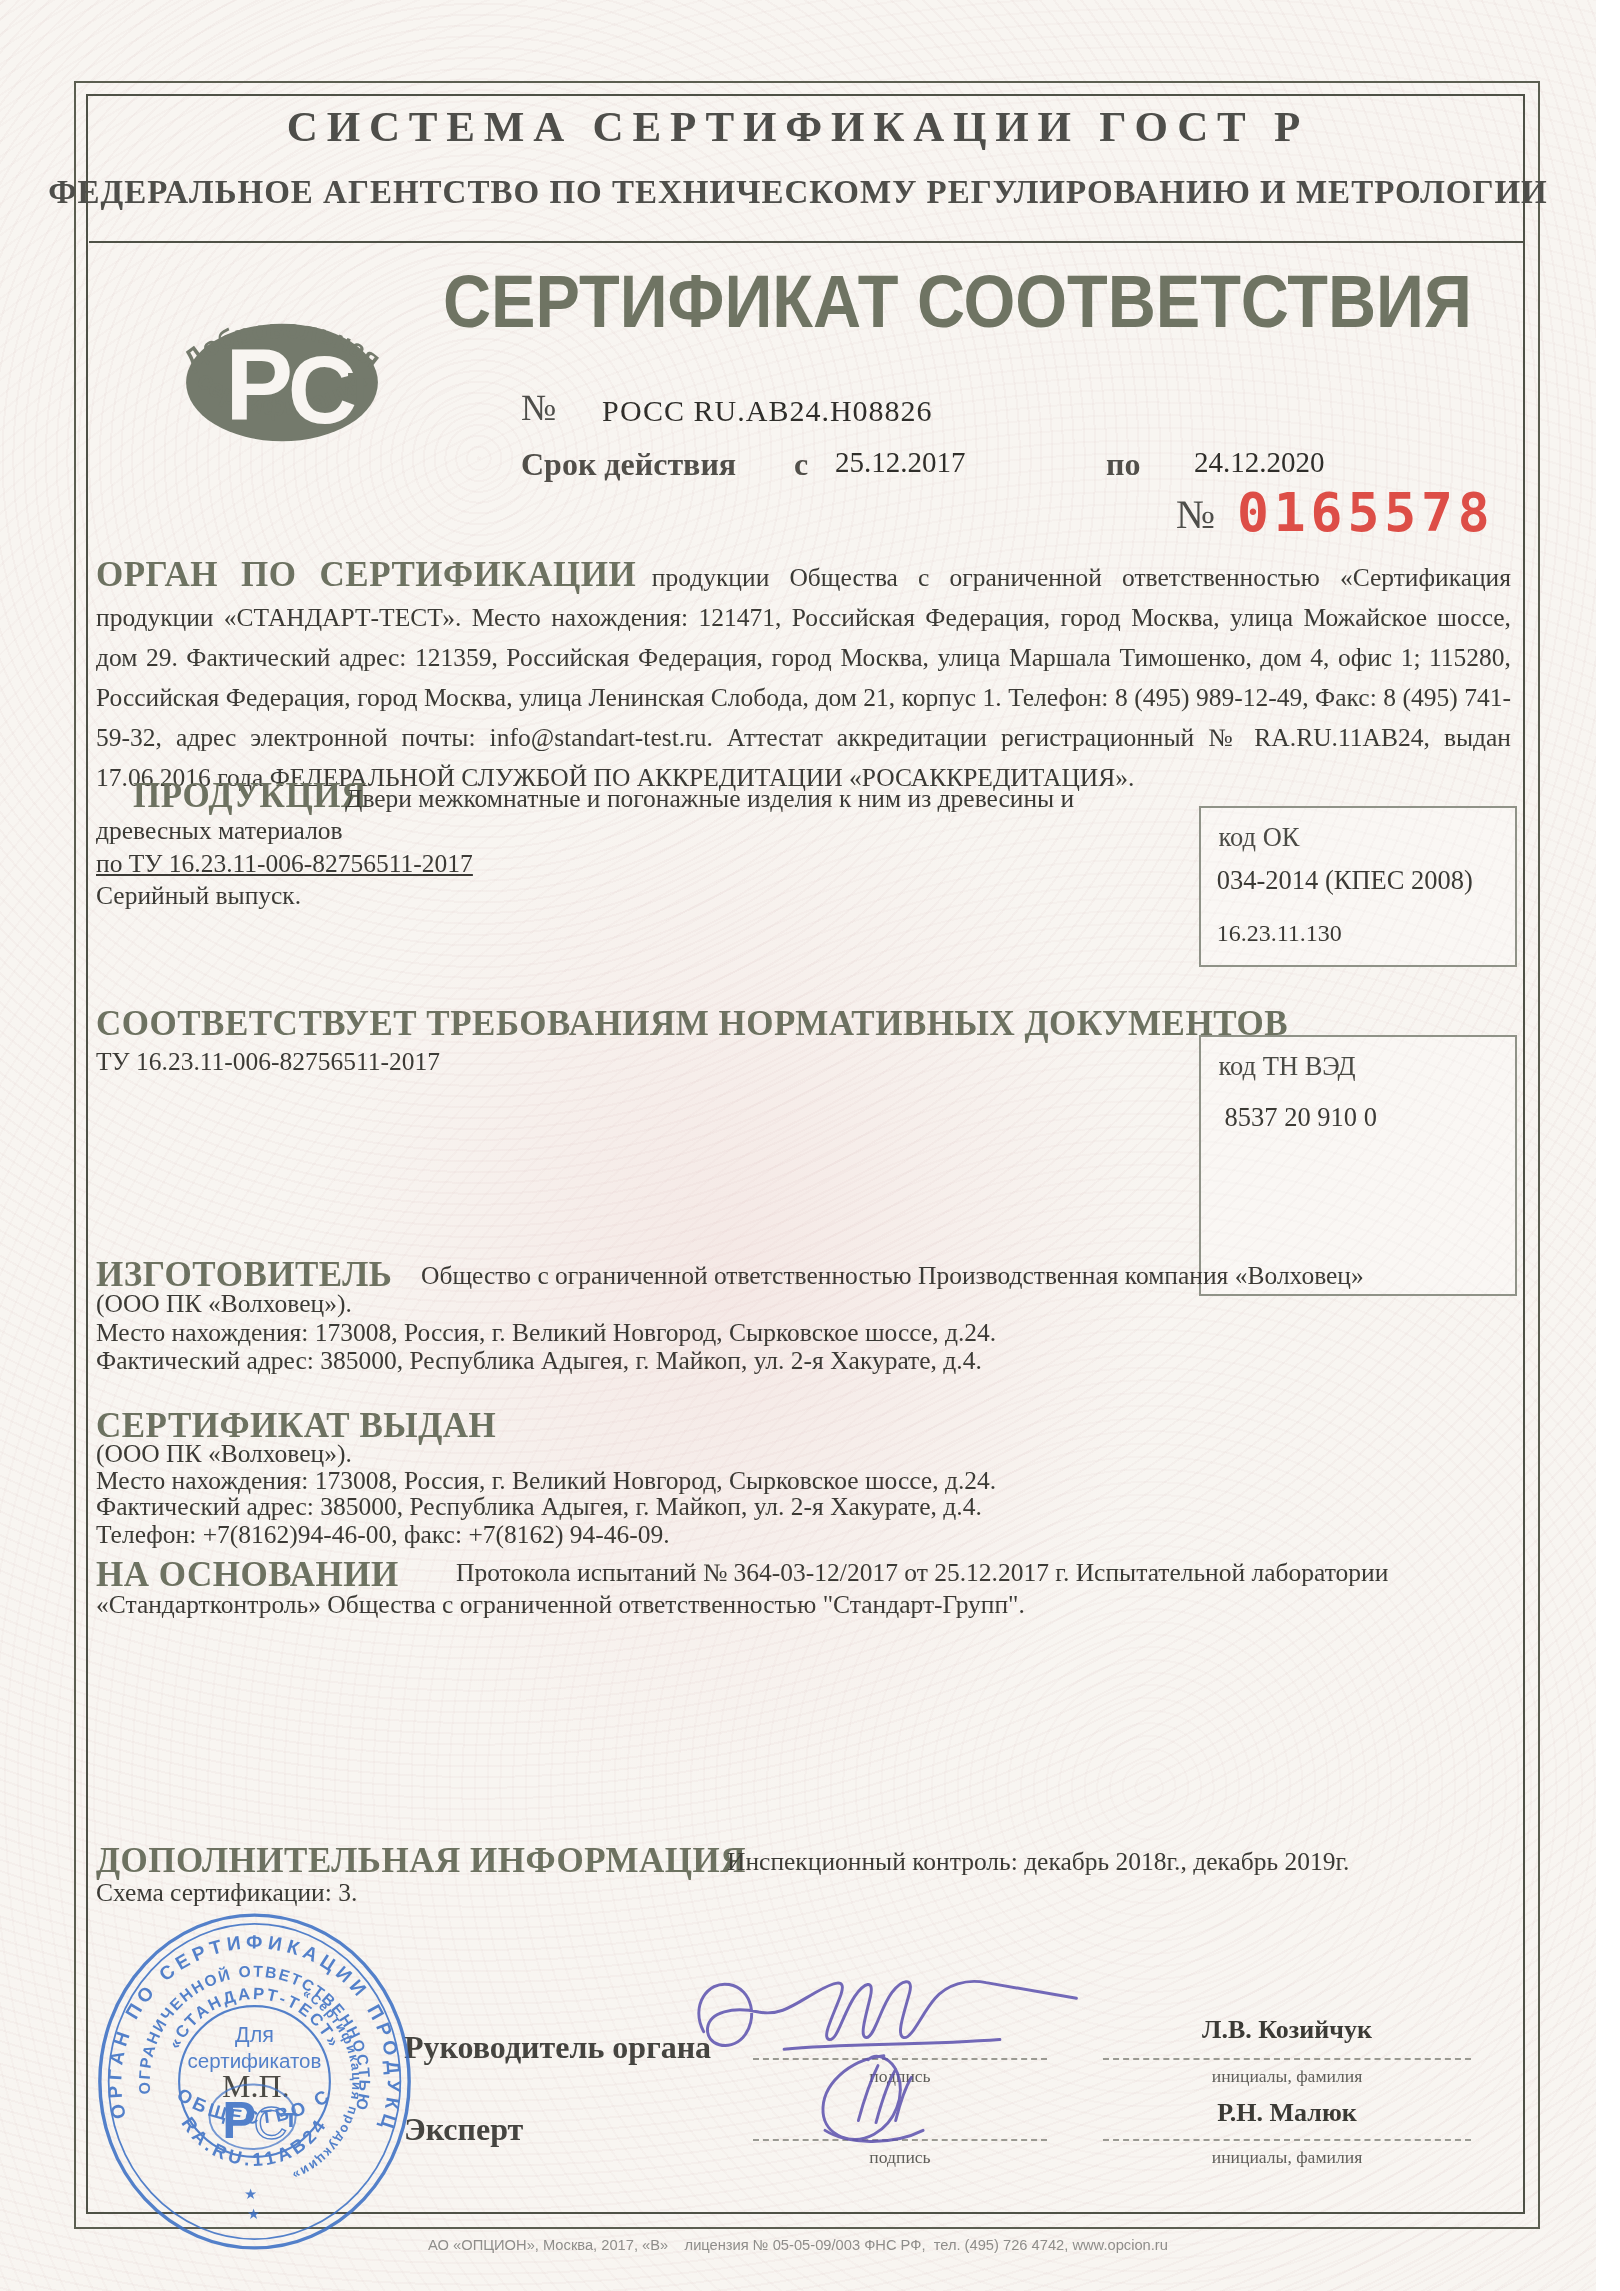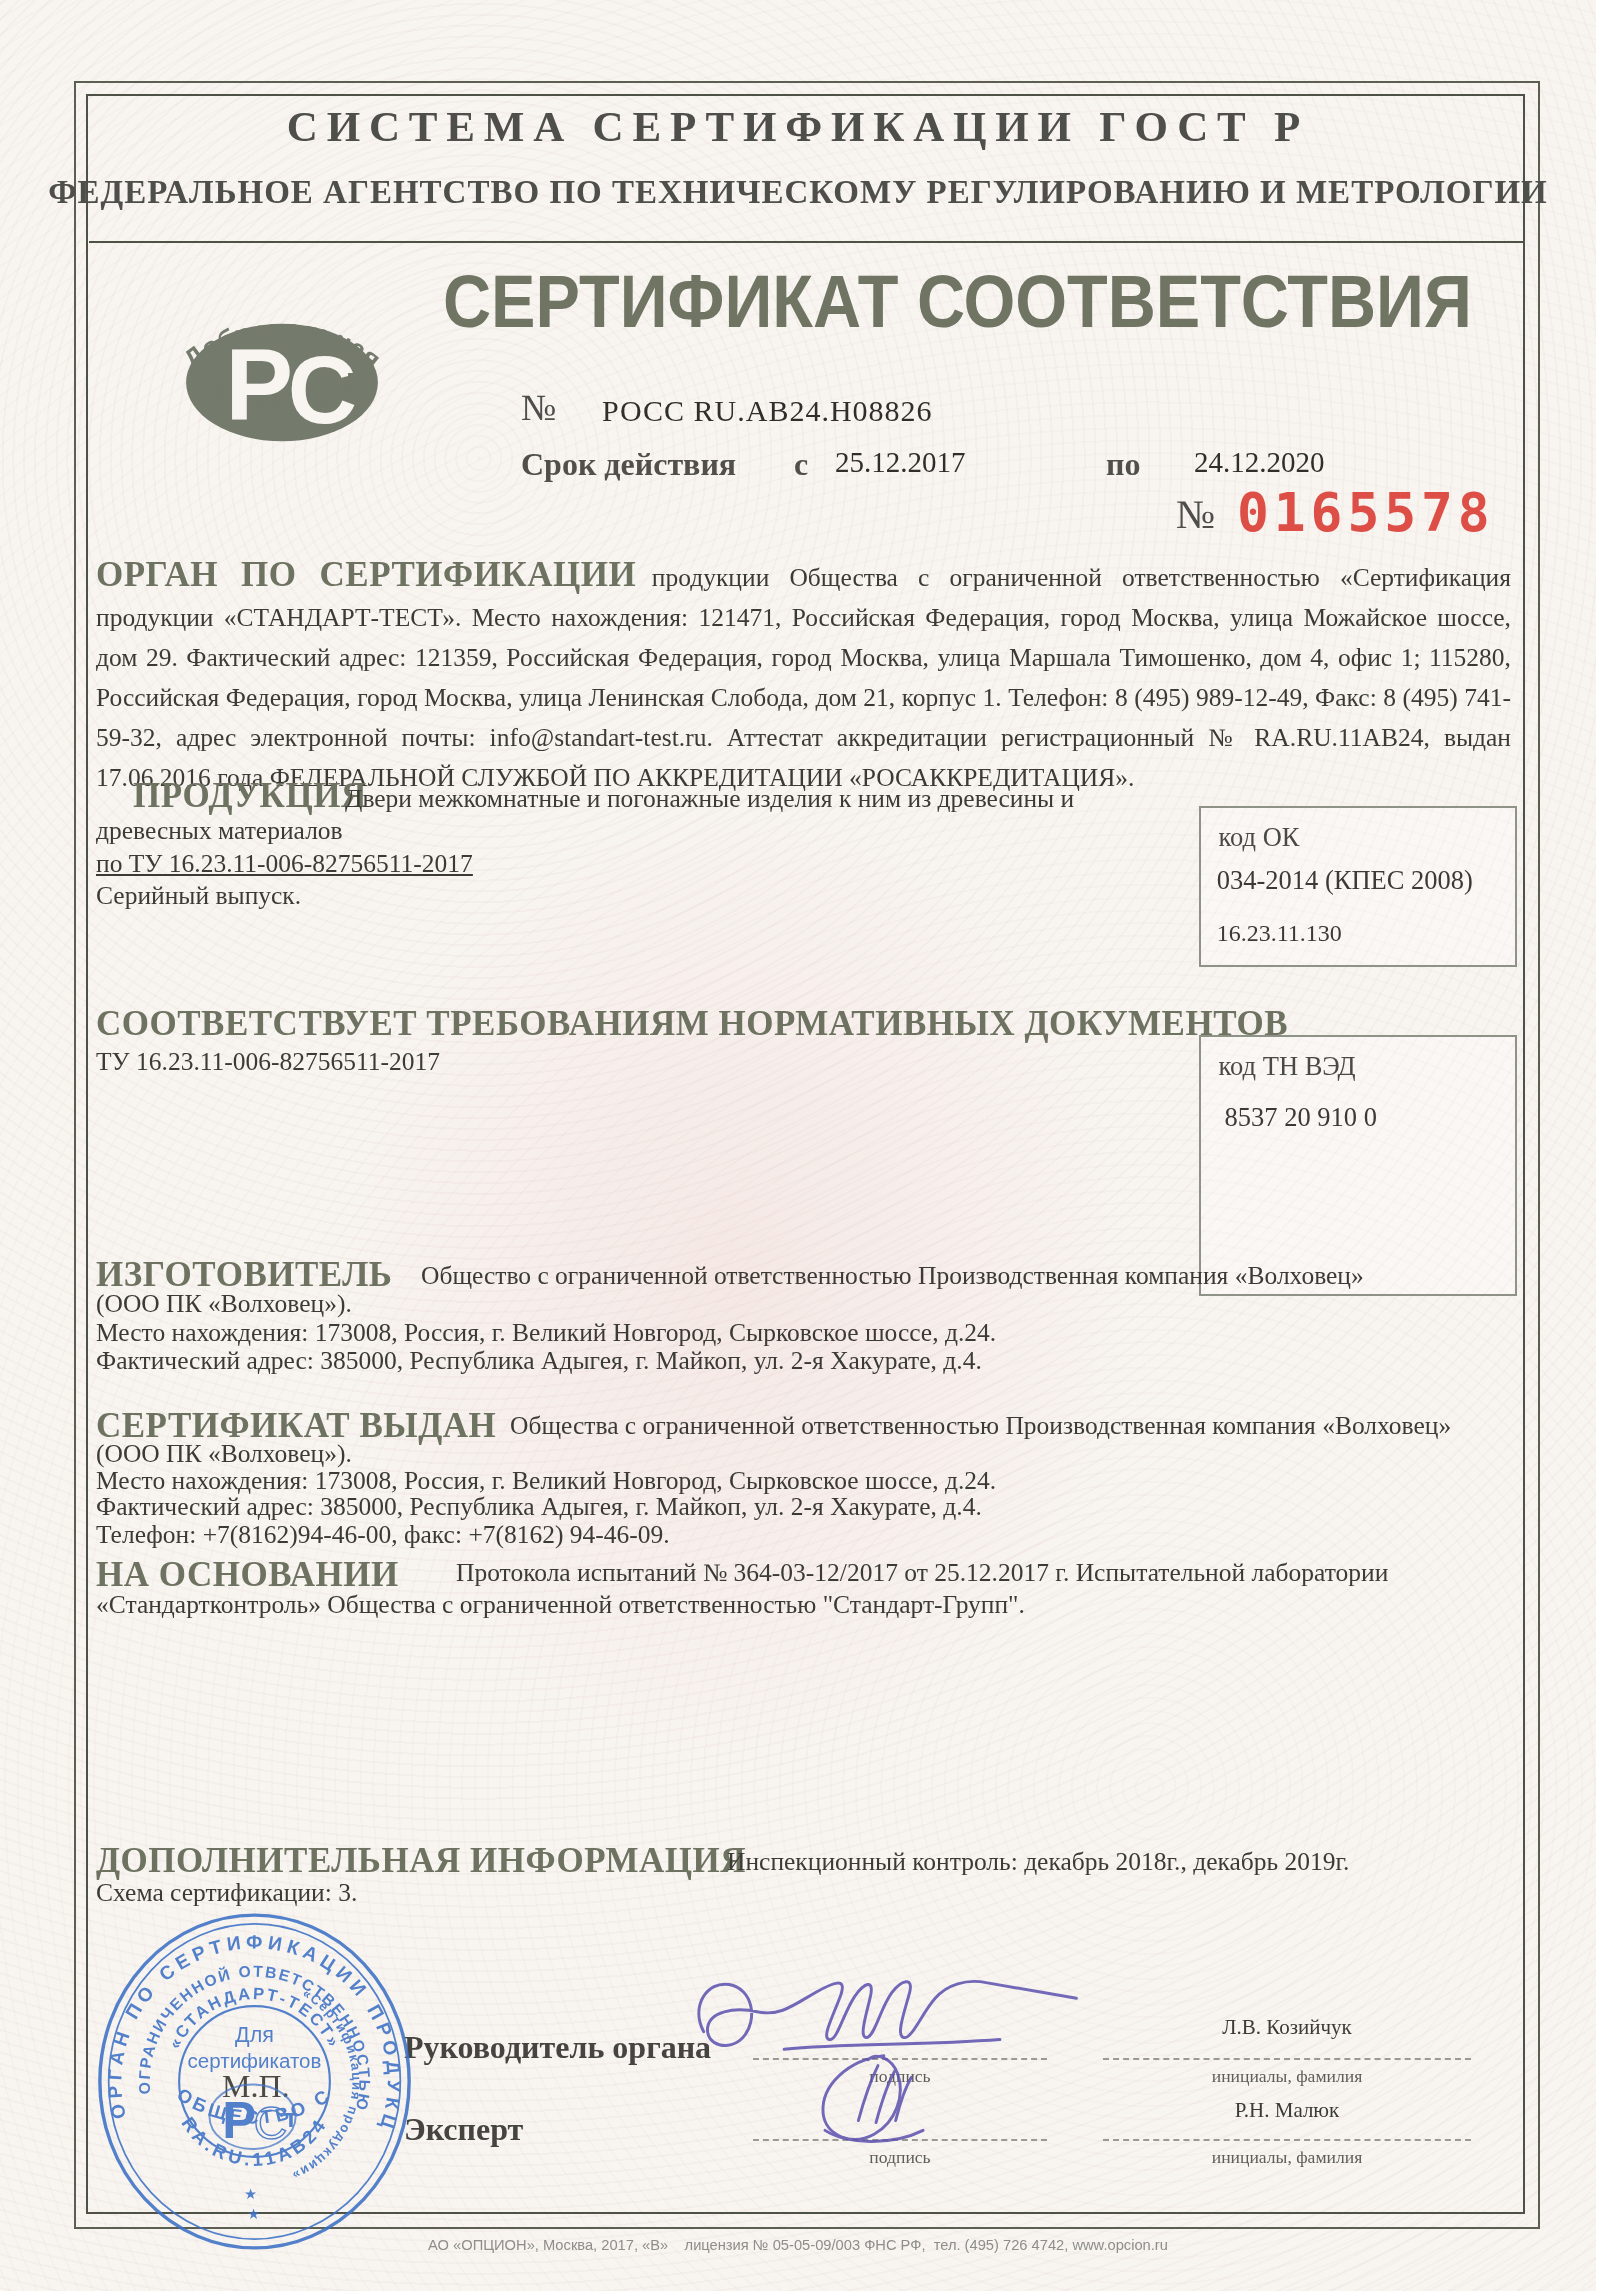--- a/index.html
+++ b/index.html
@@ -31,21 +31,21 @@
   .org-par .sec-title{margin-right:15.7px;}
   .code-box{position:absolute; left:1199px; border:2px solid #8f9287; background:rgba(255,255,255,0.25);}
   .code-box .box-label{position:absolute; left:17.6px; top:13.7px; font-size:26.5px; color:#4a4a45;}
   .caption-small{font-size:17.6px; color:#5e5d58;}
   .sig-line{position:absolute; border-bottom:2px dashed #9a9a92; height:0;}
   .center-col{text-align:center;}
   .disclaimer{left:86px; width:1435px; top:2162px; text-align:center; font-size:34px; letter-spacing:1px; color:#57564f;}
   .footer{left:0; right:0; top:2237px; text-align:center; font-family:"Liberation Sans", sans-serif; font-size:14.7px; color:#8e8d8a; white-space:pre;}
   .mp-mark{font-size:32px; color:#4b4a45;}
   .sign-label{font-size:32px; font-weight:bold; color:#454440;}
-  .name-value{font-size:21px; color:#3b3a35;}
+  .name-value{font-size:26px; color:#3b3a35;font-weight:bold;}
 </style>
 </head>
 <body>
 
 <div class="page">
 
   <div class="frame-outer"></div>
   <div class="frame-inner"></div>
   <div class="header-divider"></div>
 
@@ -107,21 +107,20 @@
     <div class="t body-t" style="left:23.5px; top:65px; font-size:26.5px;">8537 20 910 0</div>
   </div>
 
   <div class="t sec-title" style="left:96px; top:1255px;">ИЗГОТОВИТЕЛЬ</div>
   <div class="t body-t" style="left:421px; top:1261px;">Общество с ограниченной ответственностью Производственная компания «Волховец»</div>
   <div class="t body-t" style="left:96px; top:1289px;">(ООО ПК «Волховец»).</div>
   <div class="t body-t" style="left:96px; top:1318px;">Место нахождения: 173008, Россия, г. Великий Новгород, Сырковское шоссе, д.24.</div>
   <div class="t body-t" style="left:96px; top:1346px;">Фактический адрес: 385000, Республика Адыгея, г. Майкоп, ул. 2-я Хакурате, д.4.</div>
 
   <div class="t sec-title" style="left:96px; top:1406px;">СЕРТИФИКАТ ВЫДАН</div>
-  <div class="t body-t" style="left:510px; top:1411px;">Общества с ограниченной ответственностью Производственная компания «Волховец»</div>
   <div class="t body-t" style="left:96px; top:1439px;">(ООО ПК «Волховец»).</div>
   <div class="t body-t" style="left:96px; top:1466px;">Место нахождения: 173008, Россия, г. Великий Новгород, Сырковское шоссе, д.24.</div>
   <div class="t body-t" style="left:96px; top:1492px;">Фактический адрес: 385000, Республика Адыгея, г. Майкоп, ул. 2-я Хакурате, д.4.</div>
   <div class="t body-t" style="left:96px; top:1520px;">Телефон: +7(8162)94-46-00, факс: +7(8162) 94-46-09.</div>
 
   <div class="t sec-title" style="left:96px; top:1555px;">НА ОСНОВАНИИ</div>
   <div class="t body-t" style="left:456px; top:1558px;">Протокола испытаний № 364-03-12/2017 от 25.12.2017 г. Испытательной лаборатории</div>
   <div class="t body-t" style="left:96px; top:1590px;">«Стандартконтроль» Общества с ограниченной ответственностью "Стандарт-Групп".</div>
 
   <div class="t sec-title" style="left:96px; top:1841px;">ДОПОЛНИТЕЛЬНАЯ ИНФОРМАЦИЯ</div>

